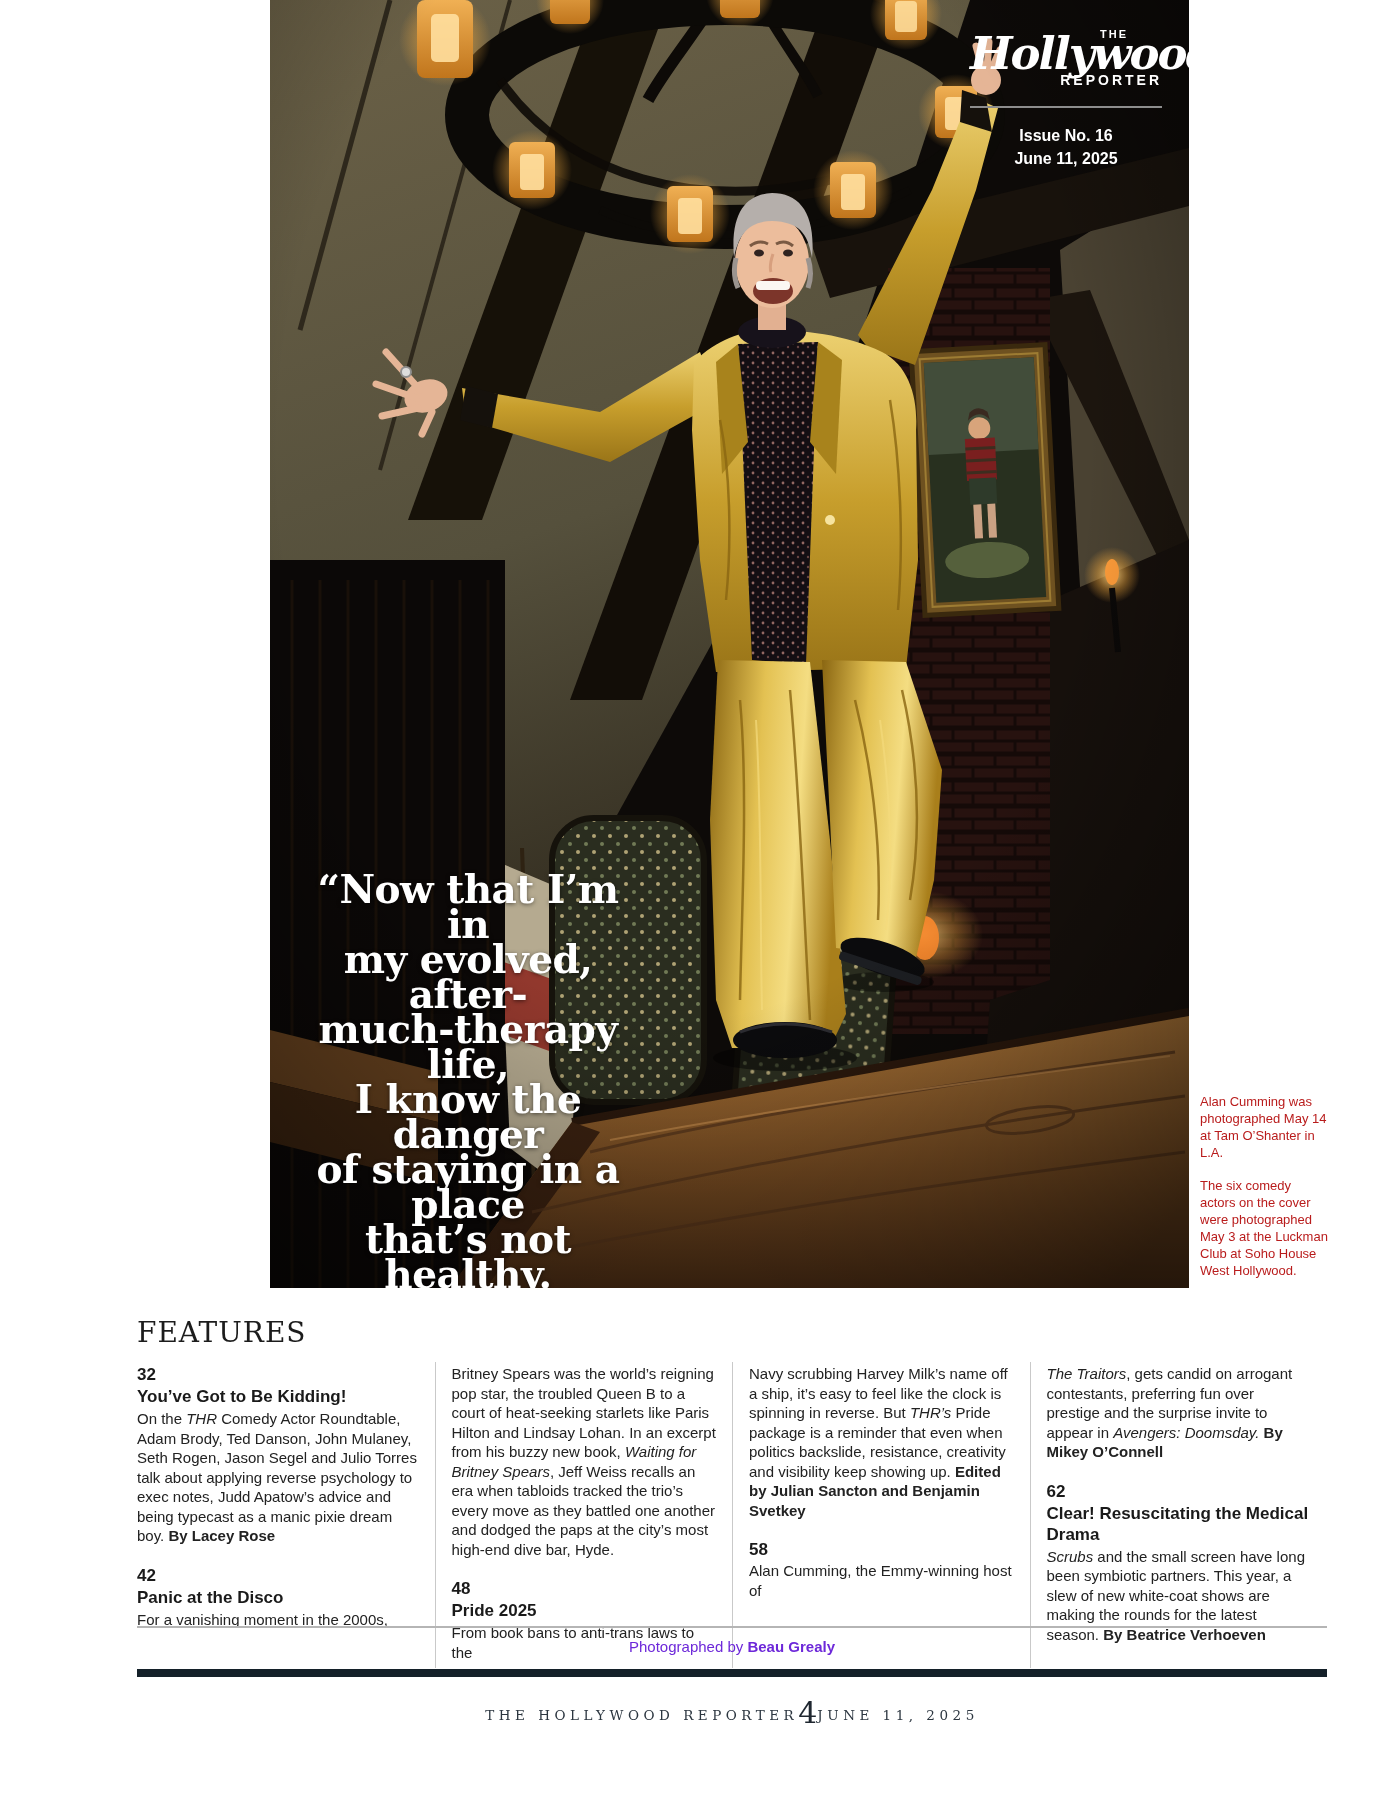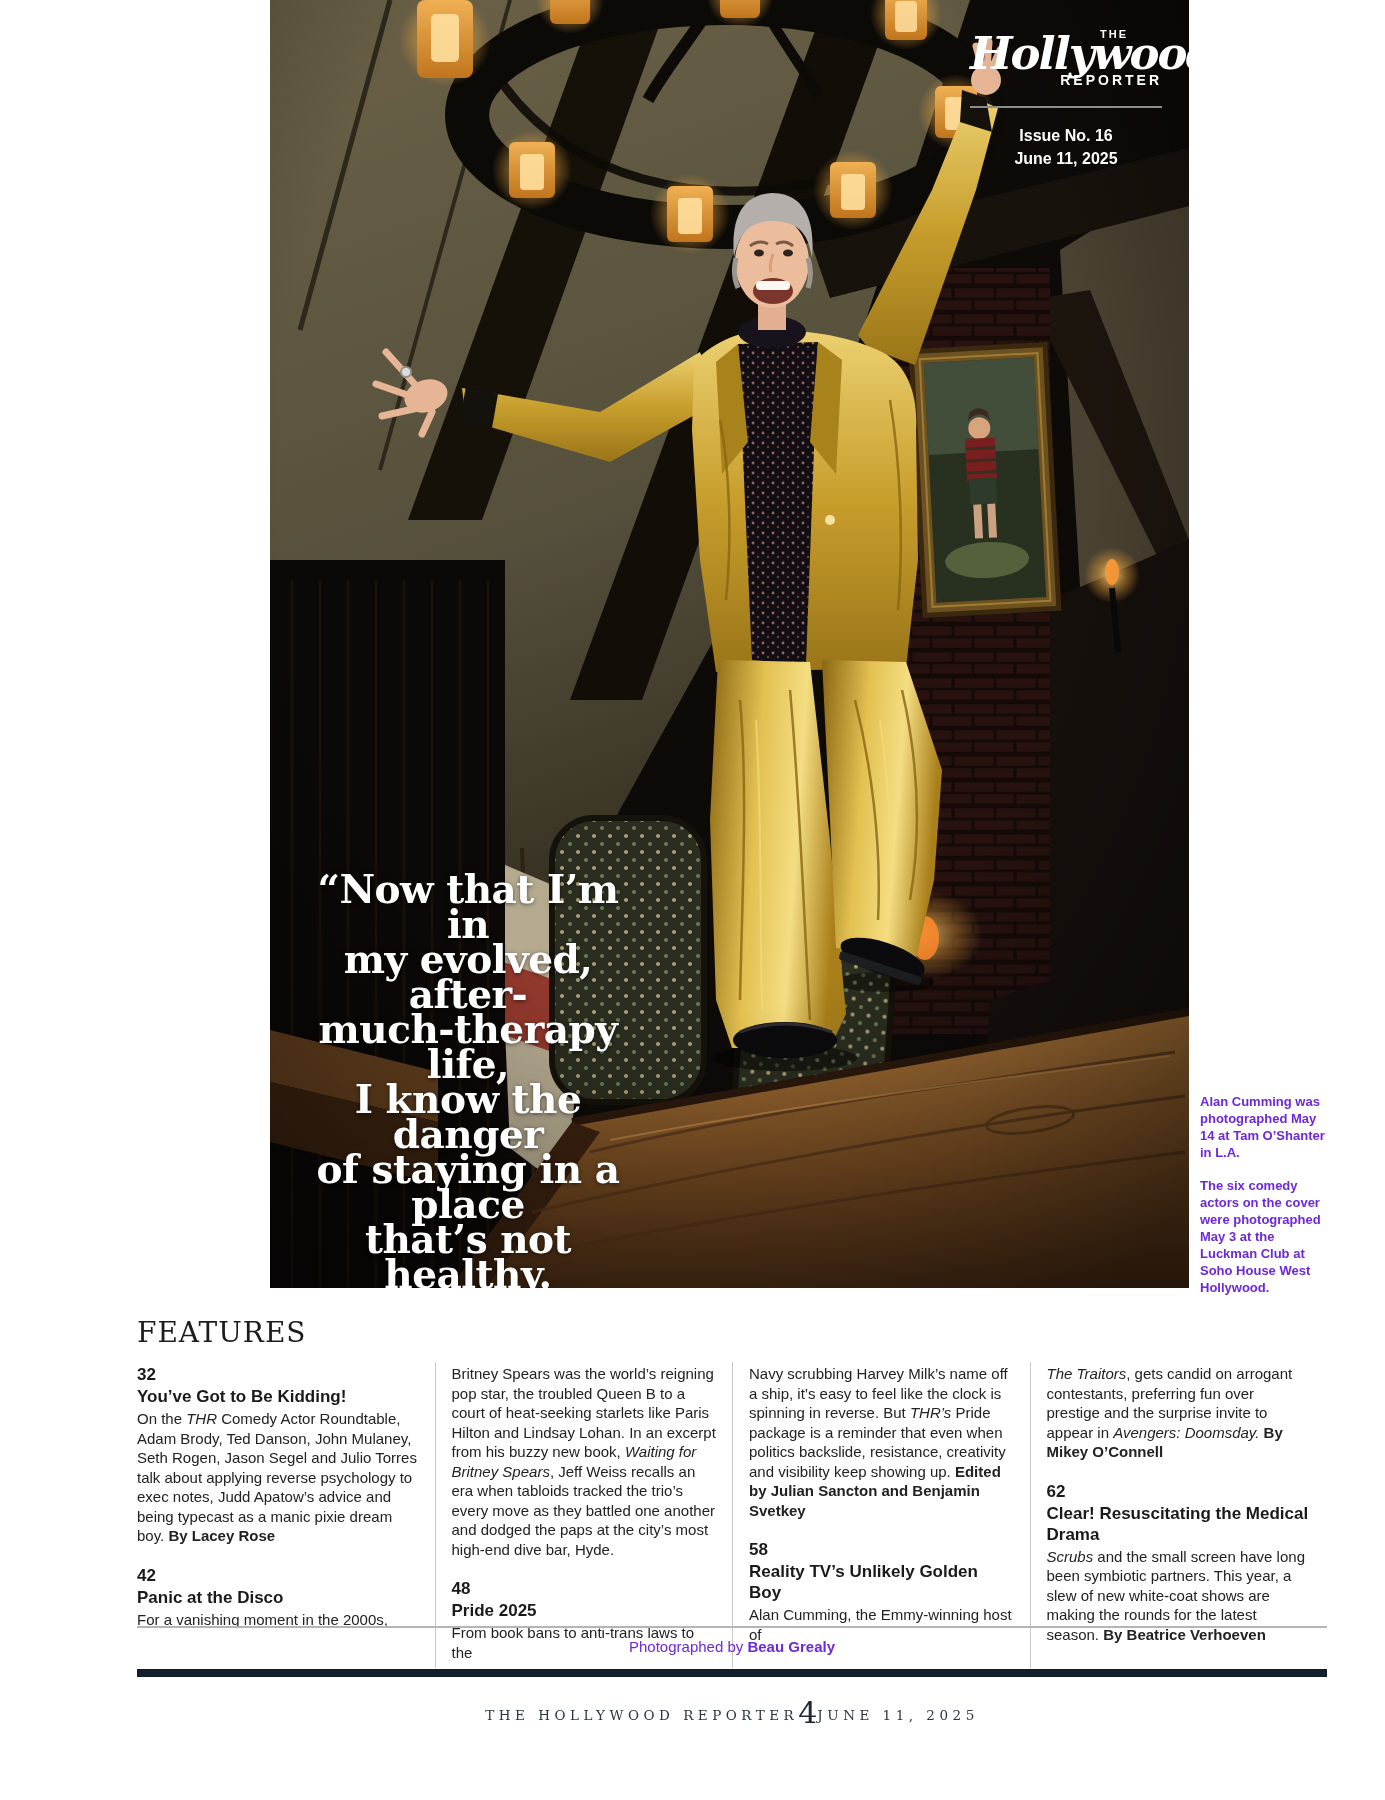--- a/index.html
+++ b/index.html
@@ -18,21 +18,21 @@
   .m-rule{height:2px;background:#8d8d8d;margin-top:18px;}
   .m-issue{font-size:16px;font-weight:700;line-height:23px;text-align:center;}
   .m-issue.first{margin-top:16px;}
 
   .quote{position:absolute;left:38px;top:872px;width:320px;margin:0;text-align:center;
          font-family:"DejaVu Serif","Liberation Serif",serif;font-weight:700;font-size:39px;
          line-height:35px;letter-spacing:-0.5px;color:#fff;white-space:pre-line;
          text-shadow:0 1px 4px rgba(0,0,0,.55);}
 
   
-  .captions{position:absolute;left:1163px;top:1093px;width:128px;font-size:13px;line-height:17px;color:#6d28d9;font-weight:bold;}
+  .captions{position:absolute;left:1163px;top:1093px;width:128px;font-size:13px;line-height:17px;color:#b91c1c;}
   .captions p{margin:0;}
   .captions p + p{margin-top:16px;}
 
   
   .features{position:absolute;left:100px;top:1316px;width:1190px;}
   .features h1{margin:0;font-family:"DejaVu Serif","Liberation Serif",serif;font-weight:400;
                font-size:28px;letter-spacing:1px;color:#1c1c1c;}
   .cols{display:grid;grid-template-columns:1fr 1fr 1fr 1fr;margin-top:13px;}
   .col{padding:2px 16px 6px;}
   .col:first-child{padding-left:0;}
@@ -354,21 +354,20 @@
           <p class="body"><span>From book bans to anti-trans laws to the</span></p>
         </div>
       </div>
 
       <div class="col">
         <div class="blk">
           <p class="body"><span>Navy scrubbing Harvey Milk’s name off a ship, it’s easy to feel like the clock is spinning in reverse. But </span><span class="rt-i">THR’s</span><span> Pride package is a reminder that even when politics backslide, resistance, creativity and visibility keep showing up. </span><span class="rt-b">Edited by Julian Sancton and Benjamin Svetkey</span></p>
         </div>
         <div class="blk">
           <div class="num">58</div>
-          <h3 class="ttl">Reality TV’s Unlikely Golden Boy</h3>
           <p class="body"><span>Alan Cumming, the Emmy-winning host of</span></p>
         </div>
       </div>
 
       <div class="col">
         <div class="blk">
           <p class="body"><span class="rt-i">The Traitors</span><span>, gets candid on arrogant contestants, preferring fun over prestige and the surprise invite to appear in </span><span class="rt-i">Avengers: Doomsday.</span><span> </span><span class="rt-b">By Mikey O’Connell</span></p>
         </div>
         <div class="blk">
           <div class="num">62</div>

